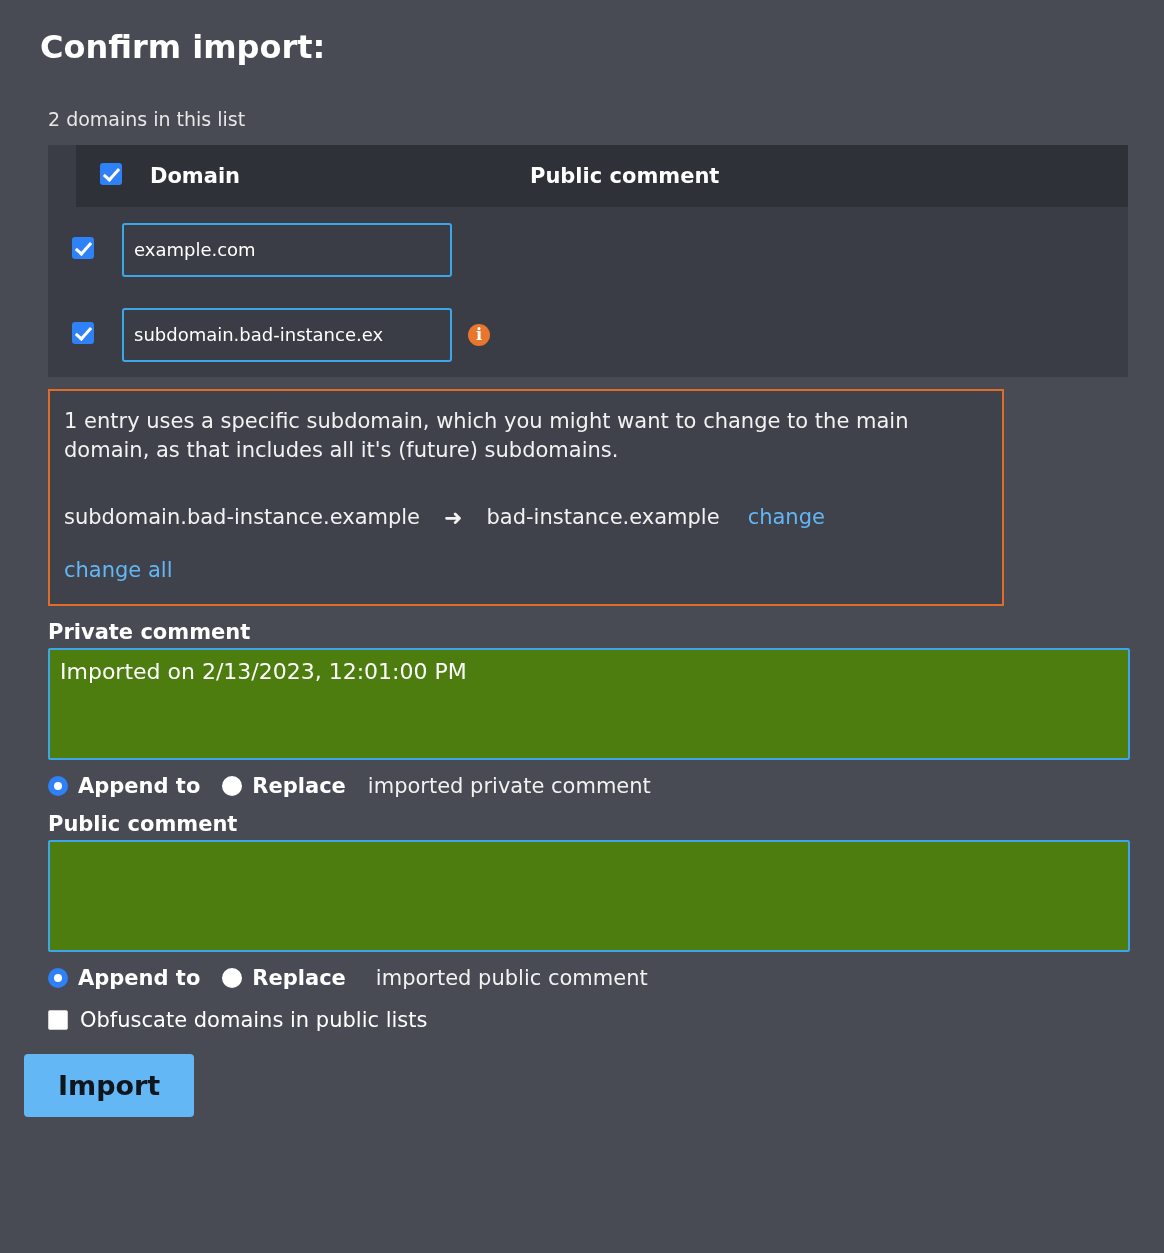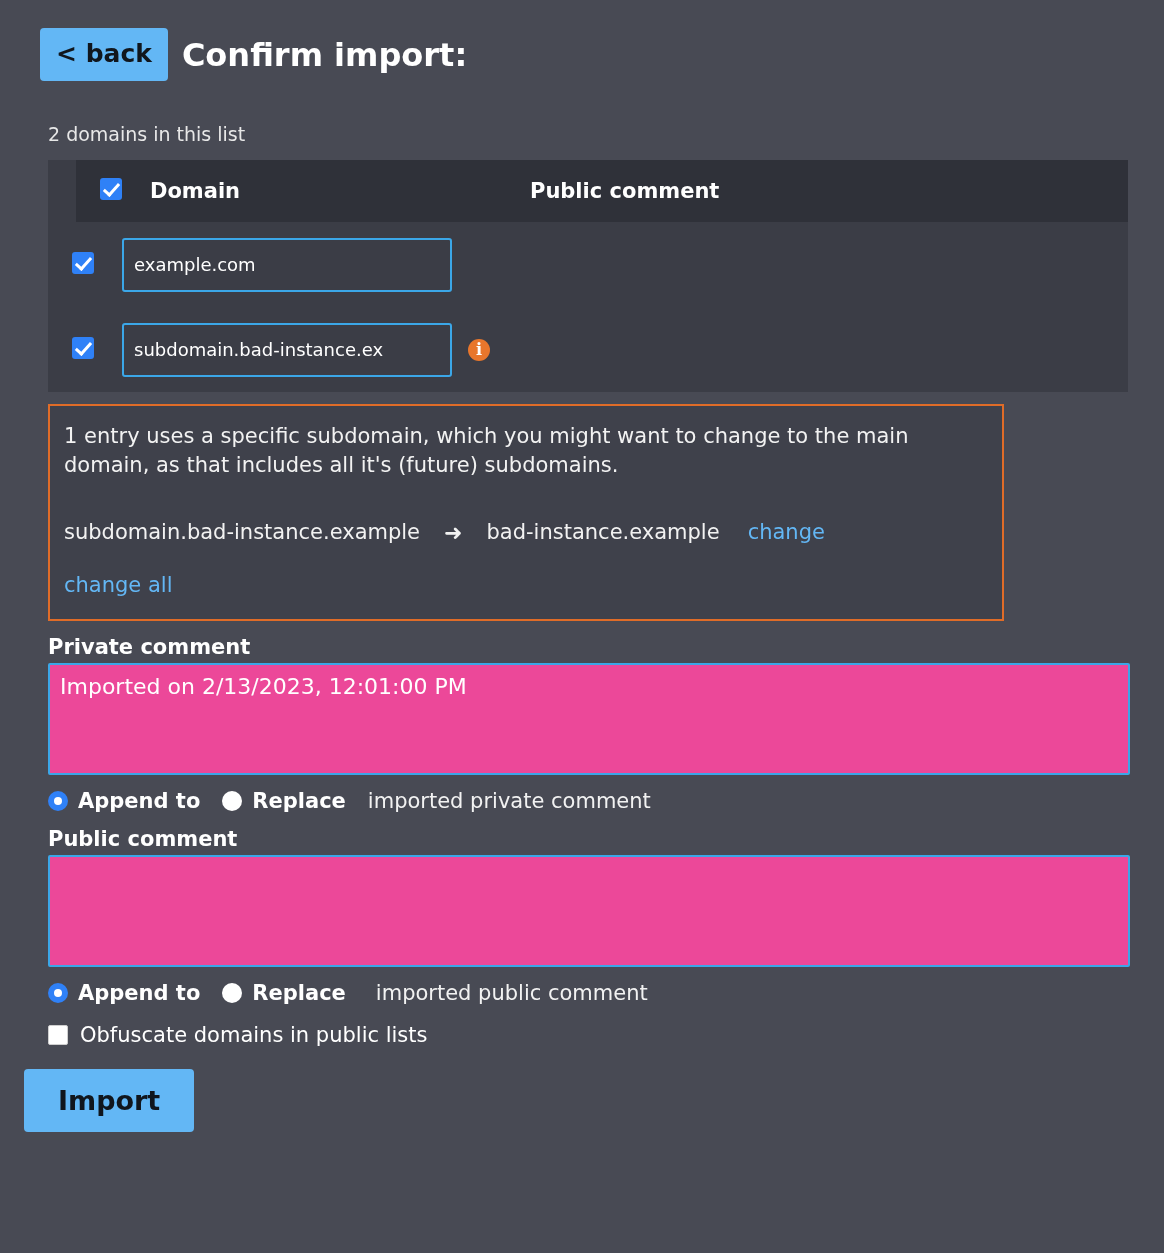--- a/index.html
+++ b/index.html
@@ -193,21 +193,21 @@
     margin: 14px 0 4px 48px;
     font-size: 21px;
     font-weight: bold;
     color: #ffffff;
   }
   .ta {
     display: block;
     margin-left: 48px;
     width: 1082px;
     height: 112px;
-    background: #ec4899;
+    background: #4d7c0f;
     border: 2px solid #3ba7e8;
     border-radius: 2px;
     color: #ffffff;
     font-size: 22px;
     padding: 8px 10px;
     font-family: "DejaVu Sans", "Liberation Sans", sans-serif;
     resize: none;
     outline: none;
     line-height: 1.3;
   }
@@ -276,21 +276,20 @@
     cursor: pointer;
     font-family: "DejaVu Sans", "Liberation Sans", sans-serif;
   }
 </style>
 </head>
 <body>
 
 <div class="page">
 
   <div class="header">
-    <button class="back-btn">&lt; back</button>
     <div class="page-title">Confirm import:</div>
   </div>
 
   <div class="count-line">2 domains in this list</div>
 
   <div class="table">
     <div class="thead">
       <div class="col-check">
         <span class="chk"></span>
       </div>

